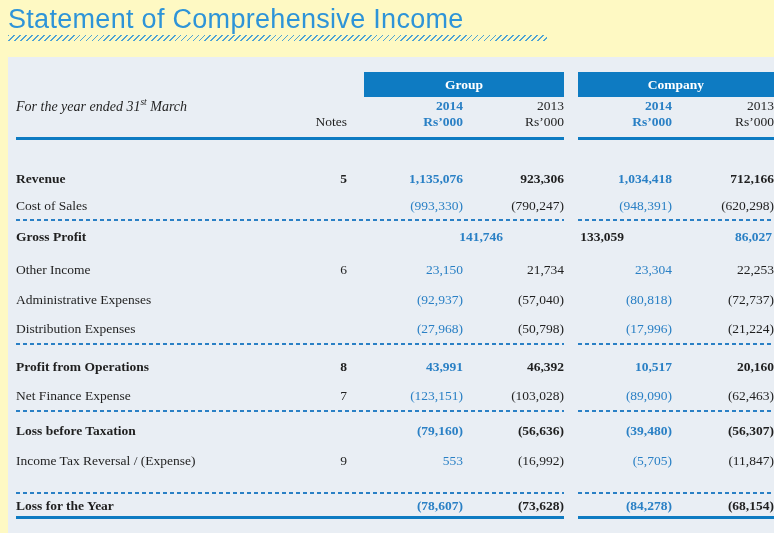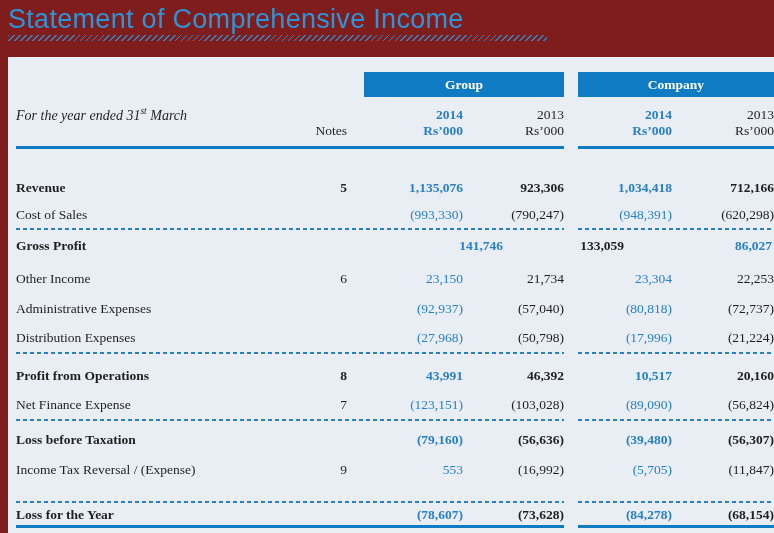--- a/index.html
+++ b/index.html
@@ -7,21 +7,21 @@
     --value-blue:#2a80c5;
     --title-blue:#2e94d8;
     --ink:#1f1f1f;
     --sheet-bg:#e9eef4;
   }
   *{box-sizing:border-box;margin:0;padding:0;}
   html,body{background:#fff;}
   .page{
     position:relative;
     width:774px;height:533px;
-    background:#7f1d1d;
+    background:#fef9c3;
     font-family:"Liberation Sans",sans-serif;
     color:var(--ink);
     overflow:hidden;
   }
   
   .page-title{
     margin:5px 0 0 8px;
     font-size:27px;
     font-weight:400;
     letter-spacing:.3px;
@@ -56,21 +56,21 @@
   .grid{
     display:grid;
     grid-template-columns:292px 45px 110px 101px 14px 94px 102px;
     align-items:center;
   }
   .c{min-width:0;}
   .num{text-align:right;}
   .note{text-align:right;padding-right:6px;}
   .label{text-align:left;}
 
-  .hdr-a{margin-top:9px;height:17px;font-size:13.5px;}
+  .hdr-a{height:17px;font-size:13.5px;}
   .hdr-b{height:16px;font-size:13.5px;}
   .period{grid-column:1 / span 2;font-style:italic;font-size:14px;}
   .period sup{font-size:9.5px;}
   .blue{color:var(--value-blue);}
   .bold{font-weight:bold;}
 
   
   .rule{display:flex;}
   .rule .seg{display:block;}
   .rule .l{width:548px;margin-right:14px;}
@@ -203,21 +203,21 @@
     <div class="c num blue">10,517</div>
     <div class="c num">20,160</div>
   </div>
         <div class="row grid" style="height: 28px;">
     <div class="c label">Net Finance Expense</div>
     <div class="c note">7</div>
     <div class="c num blue">(123,151)</div>
     <div class="c num">(103,028)</div>
     <div class="c"></div>
     <div class="c num blue">(89,090)</div>
-    <div class="c num">(56,824)</div>
+    <div class="c num">(62,463)</div>
   </div>
         <div class="rule dashed">
           <i class="seg l"></i>
           <i class="seg r"></i>
         </div>
         <div class="row grid bold" style="height: 30px; margin-top: 4px;">
     <div class="c label">Loss before Taxation</div>
     <div class="c note"></div>
     <div class="c num blue">(79,160)</div>
     <div class="c num">(56,636)</div>

